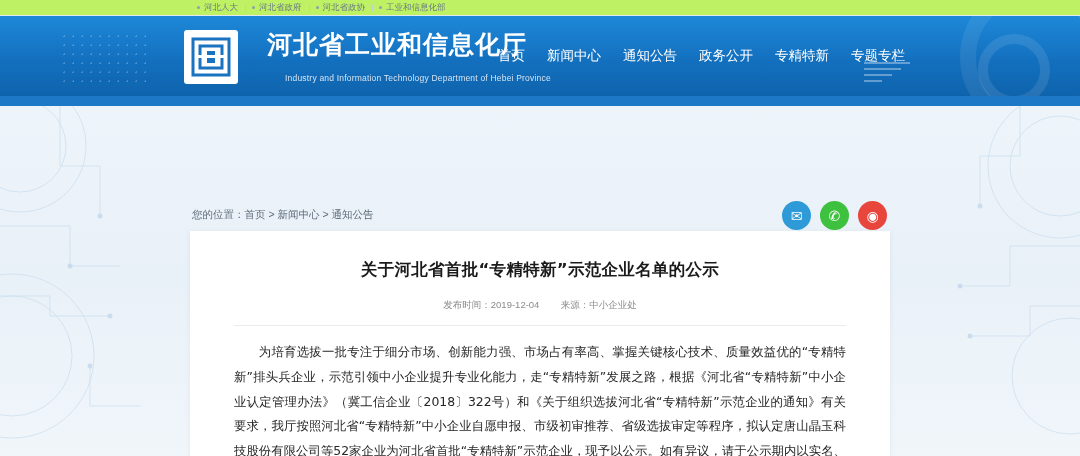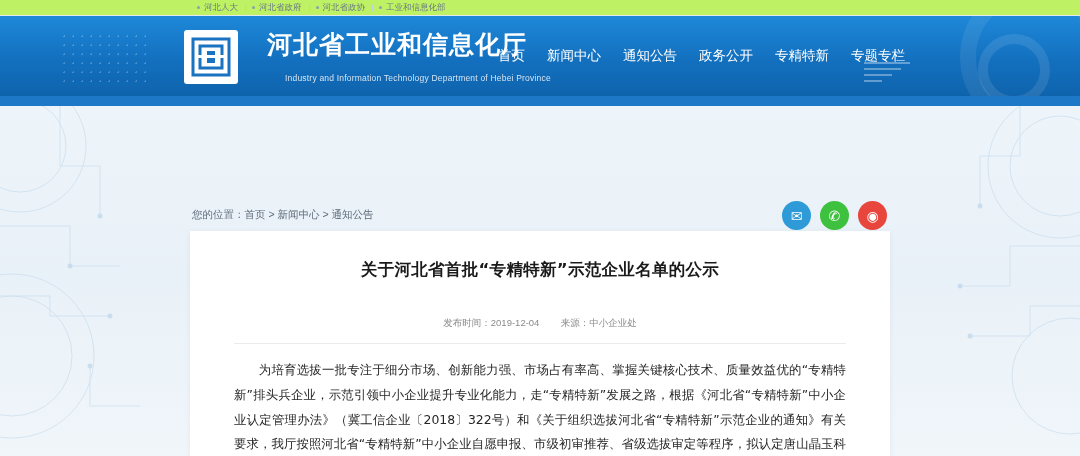--- a/index.html
+++ b/index.html
@@ -194,21 +194,21 @@
   .card h1 {
     margin: 0;
     text-align: center;
     font-size: 16.5px;
     font-weight: bold;
     color: #1a1a1a;
     letter-spacing: .3px;
     font-family: "DejaVu Sans", "Liberation Sans", sans-serif;
   }
   .meta {
-    margin-top: 36px;
+    margin-top: 18px;
     text-align: center;
     font-size: 9.5px;
     color: #8b8b8b;
   }
   .meta .sep { display:inline-block; width: 16px; }
   .divider {
     margin-top: 13px;
     border-top: 1px solid #ebebeb;
   }
   .body {

